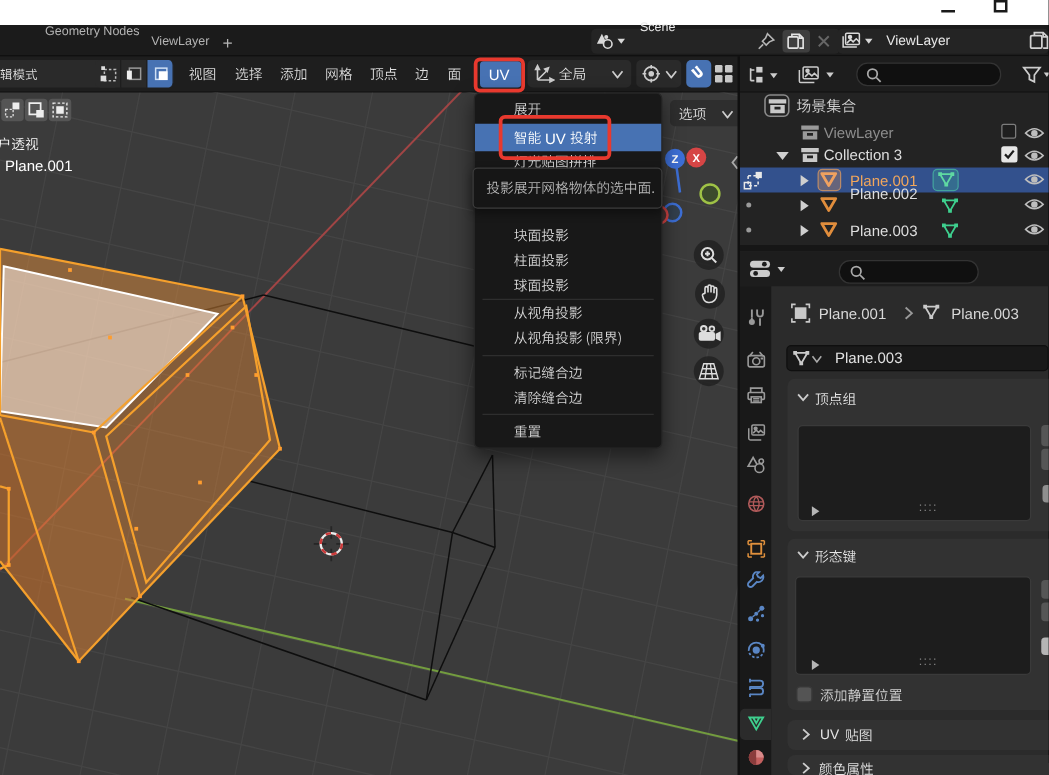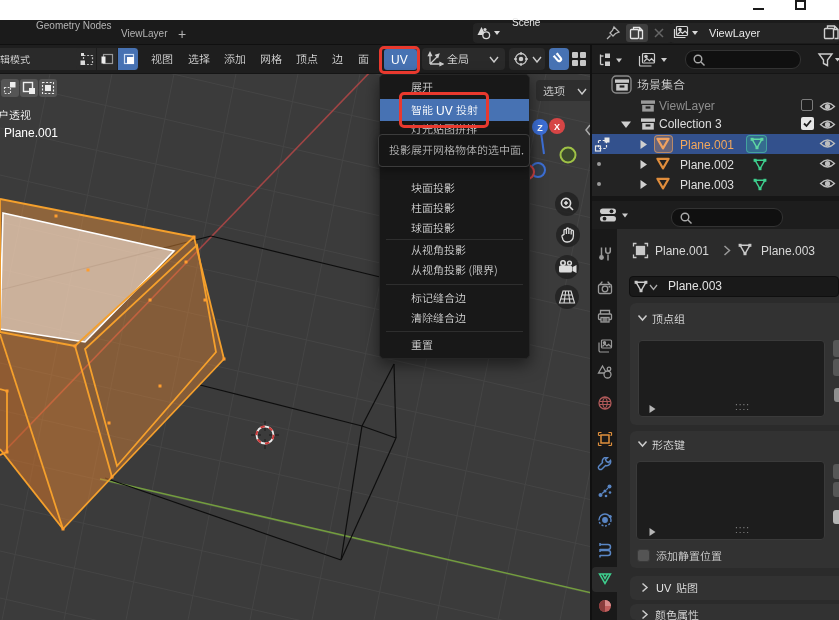--- a/index.html
+++ b/index.html
@@ -590,21 +590,21 @@
     <path d="M1.5 6.5 Q8.5 -0.5 15.5 6.5 Q8.5 13.5 1.5 6.5 Z" fill="none" stroke="#bdbdbd" stroke-width="1.3"></path>
     <circle cx="8.5" cy="6.5" r="2.6" fill="#bdbdbd"></circle>
   </svg>
 <div class="ab" style="left:597px;top:162px;width:4px;height:4px;border-radius:2px;background:#9a9a9a"></div>
 <svg class="ab" style="left:639px;top:159px" width="9" height="11" viewBox="0 0 9 11">
     <path d="M1.5 1 L8 5.5 L1.5 10 Z" fill="#cfcfcf"></path>
   </svg>
 <svg class="ab" style="left:655px;top:156px" width="16" height="15" viewBox="0 0 16 15">
     <path d="M2.4 2.8 H13.6 L8 12.4 Z" fill="none" stroke="#e08d3c" stroke-width="2.2" stroke-linejoin="round"></path>
   </svg>
-<div class="lat" style="left:680px;top:158px;font-size:12px;color:#dedede">Plane.002</div>
+<div class="lat" style="left:680px;top:148px;font-size:12px;color:#dedede">Plane.002</div>
 <svg class="ab" style="left:752px;top:157px" width="16" height="15" viewBox="0 0 16 15">
     <path d="M3 3.2 L13 3.2 L8 11.8 Z" fill="none" stroke="#3ecf8e" stroke-width="1.4"></path>
     <rect x="1.6" y="1.8" width="3" height="3" fill="#3ecf8e"></rect>
     <rect x="11.4" y="1.8" width="3" height="3" fill="#3ecf8e"></rect>
     <rect x="6.5" y="10.2" width="3" height="3" fill="#3ecf8e"></rect>
   </svg>
 <svg class="ab" style="left:819px;top:157px" width="17" height="13" viewBox="0 0 17 13">
     <path d="M1.5 6.5 Q8.5 -0.5 15.5 6.5 Q8.5 13.5 1.5 6.5 Z" fill="none" stroke="#bdbdbd" stroke-width="1.3"></path>
     <circle cx="8.5" cy="6.5" r="2.6" fill="#bdbdbd"></circle>
   </svg>

